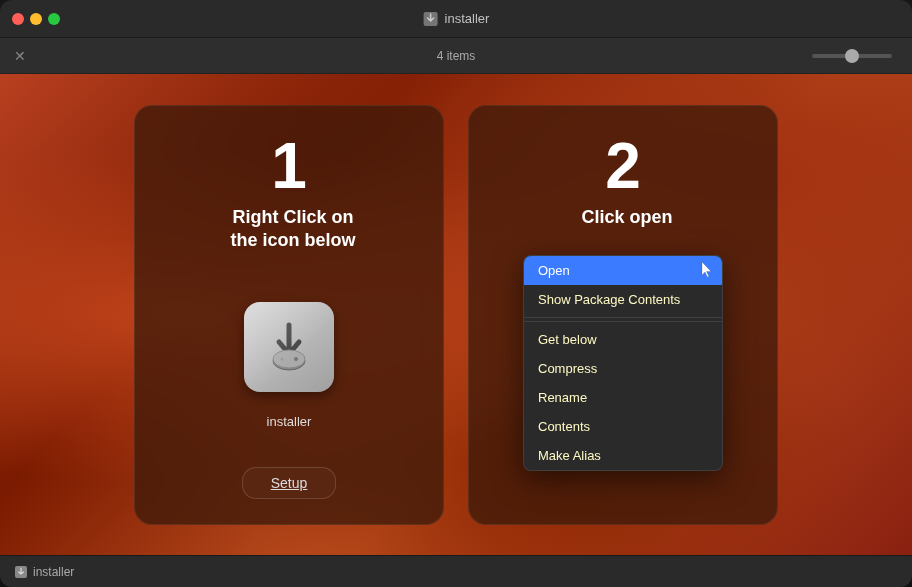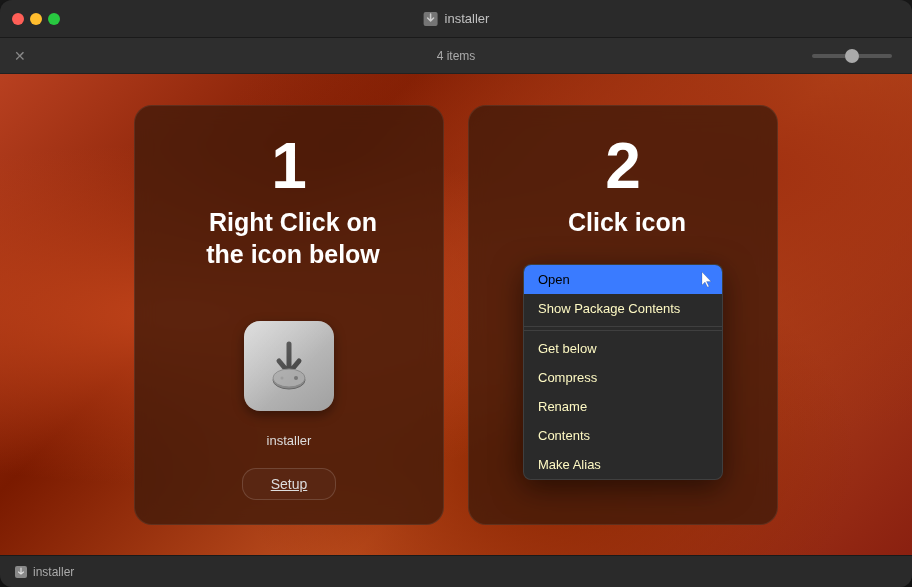--- a/index.html
+++ b/index.html
@@ -164,21 +164,21 @@
 
     .card-number {
       font-size: 64px;
       font-weight: 700;
       color: white;
       line-height: 1;
       margin-bottom: 8px;
     }
 
     .card-title {
-      font-size: 25px;
+      font-size: 18px;
       font-weight: 600;
       color: white;
       text-align: center;
       line-height: 1.3;
       margin-bottom: 20px;
       margin-left: 8px;
     }
 
     
     .card-1 .installer-icon-wrapper {
@@ -197,21 +197,21 @@
     }
 
     .setup-btn {
       background: rgba(90, 40, 20, 0.85);
       border: 1px solid rgba(255,255,255,0.15);
       border-radius: 14px;
       color: #ddd;
       font-size: 14px;
       padding: 7px 28px;
       cursor: pointer;
-      margin-top: 6px;
+      margin-top: 24px;
       text-decoration: underline;
     }
 
     
     .context-menu {
       background: #2a2a2a;
       border-radius: 8px;
       overflow: hidden;
       width: 200px;
       box-shadow: 0 8px 30px rgba(0,0,0,0.5);
@@ -222,21 +222,21 @@
     .menu-item {
       padding: 7px 14px;
       font-size: 13px;
       color: #fef9c3;
       cursor: pointer;
       position: relative;
     }
 
     .menu-item.highlighted {
       background: #3a7bff;
-      color: #000000;
+      color: #ffffff;
     }
 
     .menu-separator {
       height: 1px;
       background: rgba(255,255,255,0.1);
       margin: 3px 0;
     }
 
     
     .statusbar {
@@ -332,21 +332,21 @@
             </svg>
           </div>
         </div>
 
         <div class="installer-label">installer</div>
         <button class="setup-btn">Setup</button>
       </div>
 
       <div class="card">
         <div class="card-number">2</div>
-        <div class="card-title">Click icon</div>
+        <div class="card-title">Click open</div>
 
         <div class="context-menu">
 
           <div class="menu-item highlighted" style="position:relative;">
             <span>Open</span>
             
             <svg style="position:absolute;right:8px;top:50%;transform:translateY(-50%)" width="14" height="18" viewBox="0 0 14 18">
               <path d="M2 1 L2 14 L5 11 L7.5 16 L9 15.5 L6.5 10.5 L11 10.5 Z" fill="white" stroke="rgba(0,0,0,0.3)" stroke-width="0.5"></path>
             </svg>
           </div>

